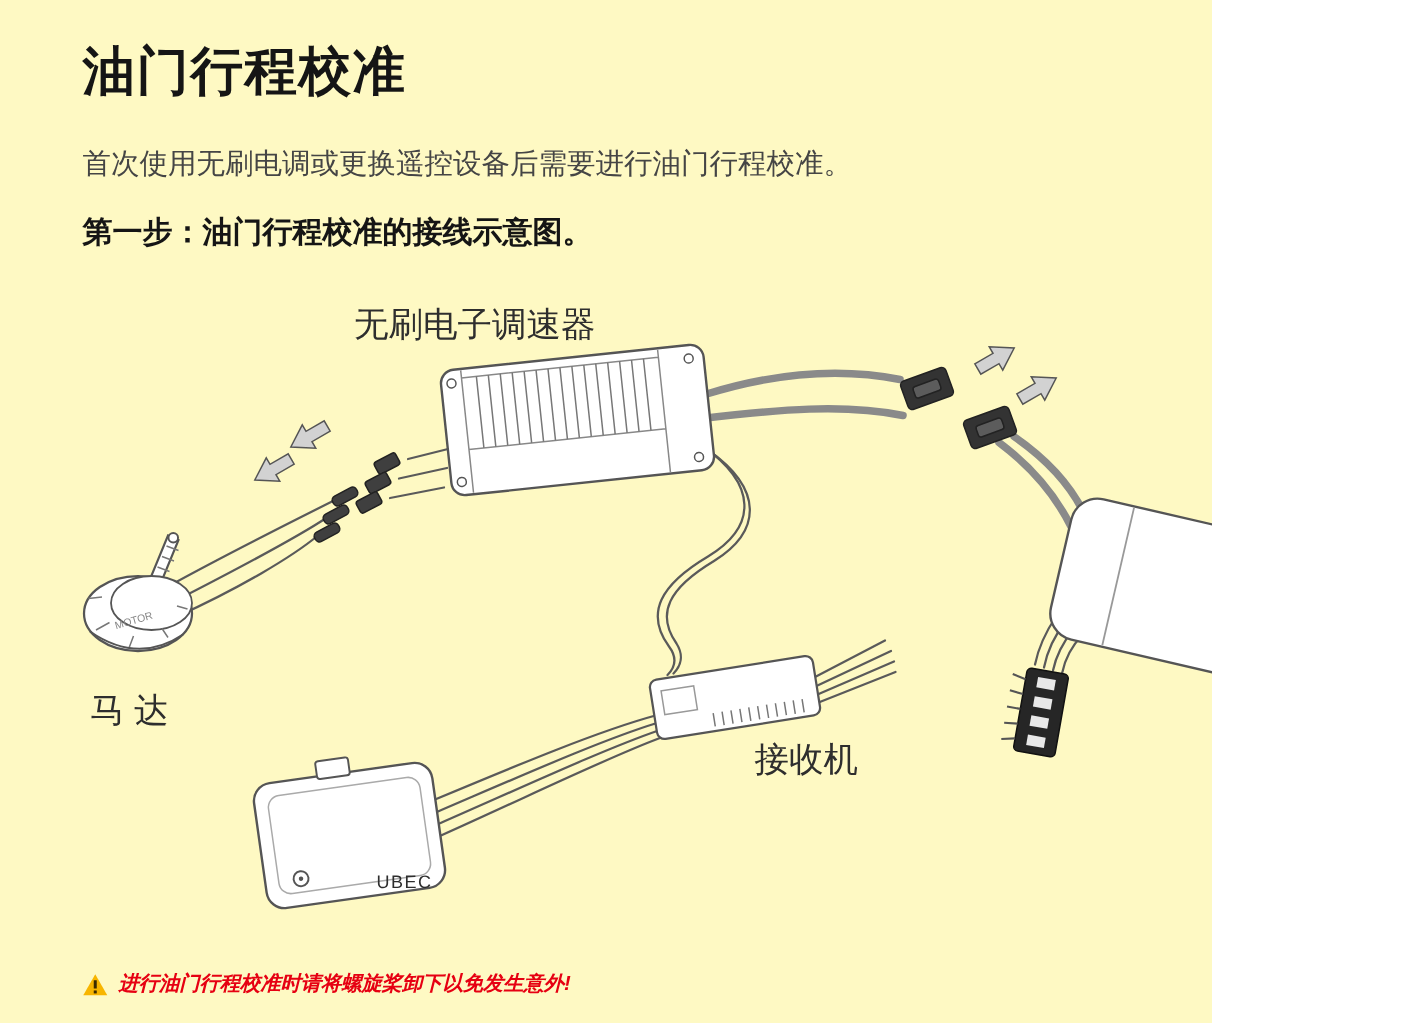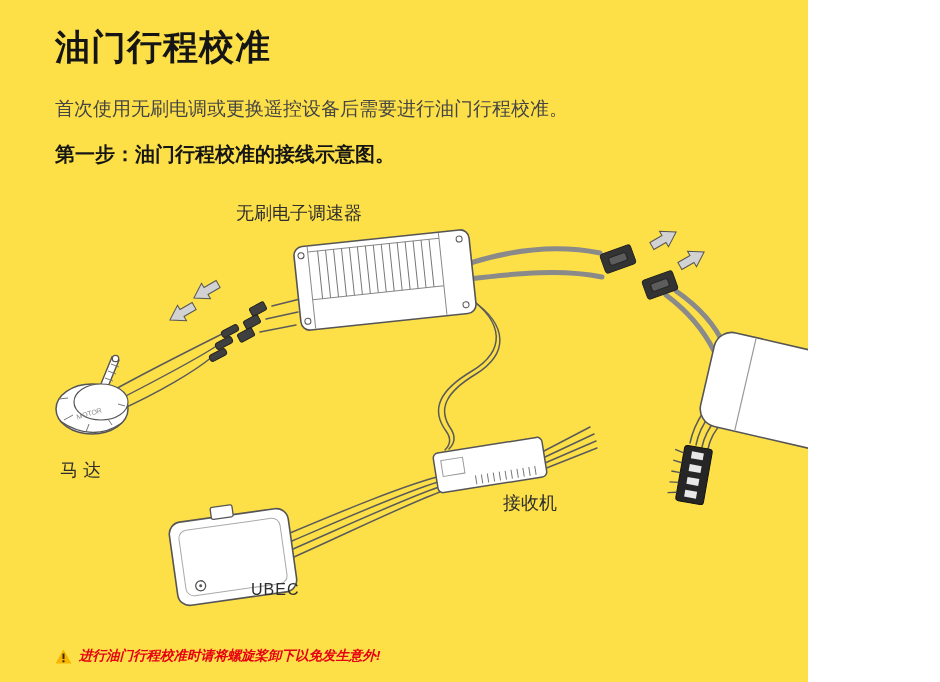--- a/index.html
+++ b/index.html
@@ -1,41 +1,41 @@
 <!DOCTYPE html>
 <html><head>
 <meta charset="utf-8">
 <style>
   html,body { margin:0; padding:0; background:#ffffff; }
   .page {
-    position:relative; width:808px; height:682px; background:#fde047;
+    position:relative; width:808px; height:682px; background:#fef9c3;
     font-family:"Liberation Sans","DejaVu Sans",sans-serif; overflow:hidden;
   }
   .title {
     position:absolute; left:55px; top:24px; margin:0;
     font-size:35px; font-weight:700; color:#151515; letter-spacing:1px;
   }
   .intro {
     position:absolute; left:55px; top:96px; margin:0;
     font-size:19px; color:#454545;text-align:center;
   }
   .step {
     position:absolute; left:55px; top:141px; margin:0;
     font-size:20px; font-weight:700; color:#151515;
   }
   .diagram { position:absolute; left:0; top:185px; width:940px; height:445px; }
   .diagram svg { position:absolute; left:0; top:0; }
   .dlabel {
-    position:absolute; font-size:18px; color:#2e2e2e; white-space:nowrap;
+    position:absolute; font-size:23px; color:#2e2e2e; white-space:nowrap;
   }
   .lbl-esc      { left:236px; top:16px; }
   .lbl-motor    { left:60px;  top:273px; }
   .lbl-battery  { left:813px; top:228px; }
   .lbl-receiver { left:503px; top:306px; }
-  .lbl-ubec     { left:251px; top:396px; font-size:16px; letter-spacing:1px; }
+  .lbl-ubec     { left:251px; top:396px; font-size:12px; letter-spacing:1px; }
   .warning {
     position:absolute; left:55px; top:647px;
     display:flex; align-items:center; gap:7px;
   }
   .warning-text { color:#e60012; font-size:13.5px; font-weight:700;font-style:italic; }
   .ln { stroke:#5a5a5a; fill:none; stroke-width:1.5; stroke-linecap:round; }
 </style>
 </head>
 <body>
 

